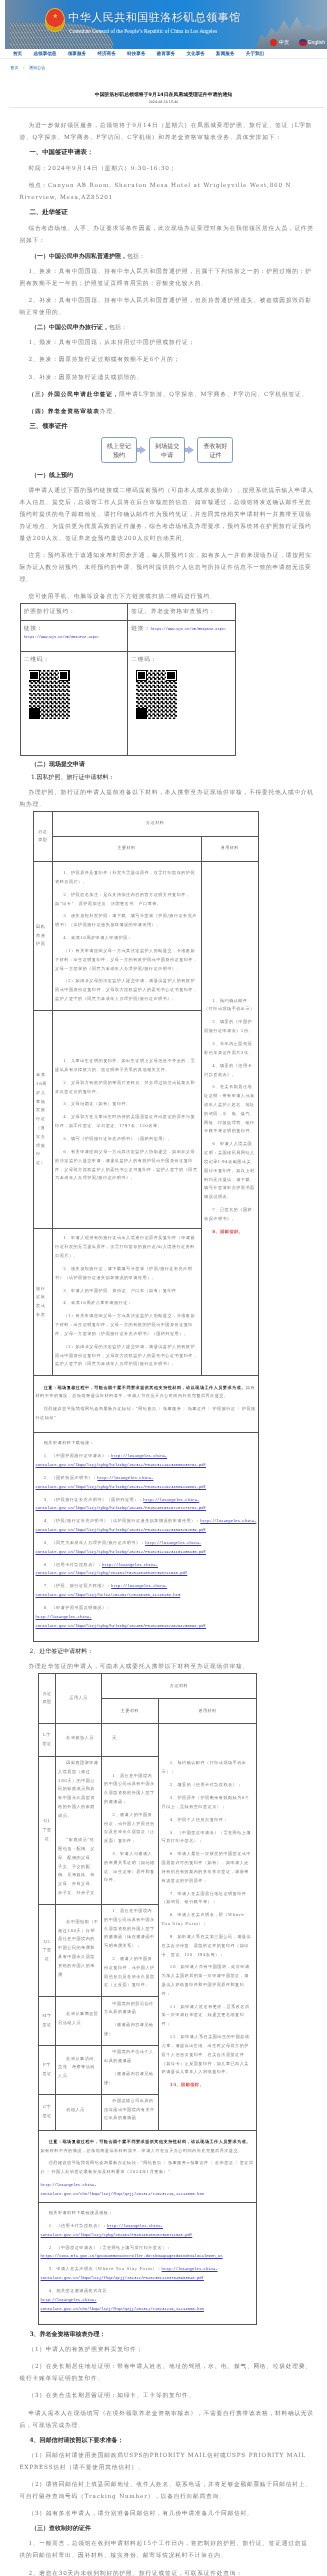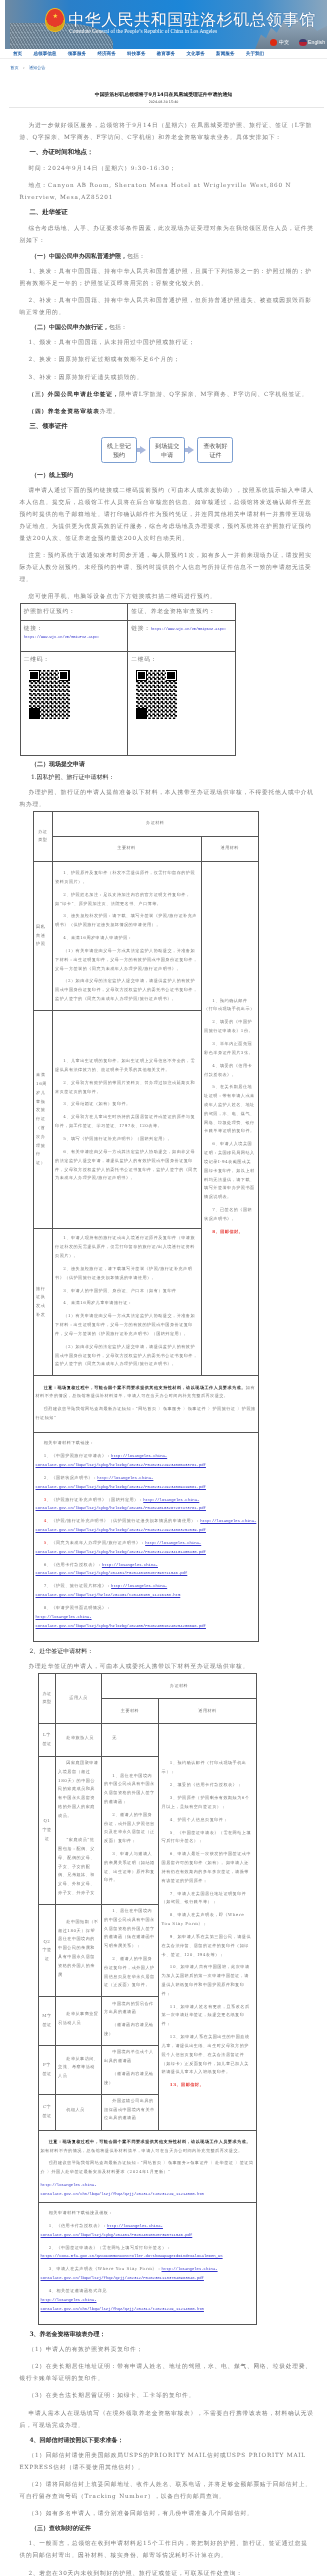--- a/index.html
+++ b/index.html
@@ -3,21 +3,21 @@
 <meta charset="utf-8">
 <style>
 *{box-sizing:border-box;margin:0;padding:0;}
 body{width:327px;background:#fff;font-family:"DejaVu Serif",serif;color:#666;font-size:5.7px;}
 a{color:#3333cc;text-decoration:underline;}
 .header{position:relative;width:322px;height:49px;margin-left:5.2px;background:linear-gradient(90deg,#6d8aa4 0%,#2a7fc9 20%,#1c86d8 55%,#3f8dcc 78%,#8aa6be 100%);overflow:hidden;}
 .header .stadium{position:absolute;left:5.2px;bottom:0;width:103px;height:26px;background:repeating-linear-gradient(60deg,#9aa7b0 0 1px,#6d7a84 1px 2.6px);opacity:.8;border-top-right-radius:52px 20.6px;}
 .header .city{position:absolute;right:0;bottom:0;width:72px;height:36px;background:linear-gradient(180deg,#9db3c8,#6b7e8f);clip-path:polygon(0 100%,8% 60%,15% 70%,22% 40%,30% 55%,40% 20%,48% 45%,58% 10%,66% 40%,76% 30%,86% 50%,100% 35%,100% 100%);}
 .emblem{position:absolute;left:40px;top:8.2px;width:19.6px;height:24px;border-radius:50% 50% 45% 45%;background:radial-gradient(circle at 50% 40%,#e63a2a 0 55%,#d4a21a 56% 100%);border:1px solid #e9b825;}
 .emblem:after{content:"★";position:absolute;left:6.2px;top:3.1px;color:#ffd83b;font-size:6.2px;}
-.title-cn{position:absolute;left:63px;top:10.3px;color:#fff;font-size:16px;font-family:"DejaVu Serif",serif;letter-spacing:0.5px;text-shadow:0 0 1px #1a4a80;}
+.title-cn{position:absolute;left:63px;top:10.3px;color:#fff;font-size:11px;font-family:"DejaVu Serif",serif;letter-spacing:0.5px;text-shadow:0 0 1px #1a4a80;}
 .title-en{position:absolute;left:64px;top:28px;color:#fff;font-size:5.4px;font-family:"Liberation Serif",serif;}
 .lang{position:absolute;bottom:3.1px;color:#fff;font-size:5.2px;font-family:"Liberation Sans",sans-serif;display:flex;align-items:center;gap:1.5px;}
 .lang .flag{width:7.2px;height:7.2px;border-radius:50%;display:inline-block;}
 .nav{display:flex;padding-left:13px;height:10.3px;align-items:center;border-bottom:0.5px solid #eee;}
 .nav a{color:#1f5fa8;text-decoration:none;font-size:4.6px;font-family:"DejaVu Sans",sans-serif;margin-right:11.3px;font-weight:bold;}
 .breadcrumb{padding:6.2px 0 0 10.3px;font-size:4.1px;font-family:"DejaVu Sans",sans-serif;color:#1f5fa8;}
 .breadcrumb a{color:#1f5fa8;text-decoration:none;}
 .art-title{text-align:center;margin-top:20.6px;font-size:4.9px;font-weight:bold;color:#222;font-family:"DejaVu Sans",sans-serif;}
 .art-date{text-align:center;margin-top:3.1px;font-size:3.3px;color:#444;font-family:"DejaVu Sans",sans-serif;}
 .divider{margin:3.1px 0 0 9.3px;width:315px;height:1px;background:#e6e6e6;}
@@ -93,21 +93,21 @@
   <span style="margin:0 3.1px;color:#777;">›</span>
   <a>通知公告</a>
 </div>
 
 <div class="art-title">中国驻洛杉矶总领馆将于9月14日在凤凰城受理证件申请的通知</div>
 <div class="art-date">2024-08-30 15:40</div>
 <div class="divider"></div>
 
 <div class="content">
   <p class="p" style="margin-top:7.2px;">为进一步做好领区服务，总领馆将于9月14日（星期六）在凤凰城受理护照、旅行证、签证（L字旅游、Q字探亲、M字商务、F字访问、C字机组）和养老金资格审核表业务。具体安排如下：</p>
-  <div class="h1">一、办证时间和地点：</div>
+  <div class="h1">一、中国签证申请表：</div>
   <p class="p">时间：2024年9月14日（星期六）9:30-16:30；</p>
   <p class="p">地点：Canyon AB Room, Sheraton Mesa Hotel at Wrigleyville West,860 N Riverview, Mesa,AZ85201</p>
   <div class="h1">二、赴华签证</div>
   <p class="p">综合考虑场地、人手、办证要求等条件因素，此次现场办证受理对象为在我馆领区居住人员，证件类别如下：</p>
   <div class="h2"><span>（一）中国公民申办因私普通护照，</span><span class="n">包括：</span></div>
   <p class="p">1、换发：具有中国国籍、持有中华人民共和国普通护照，且属于下列情形之一的：护照过期的；护照有效期不足一年的；护照签证页即将用完的；容貌变化较大的。</p>
   <p class="p">2、补发：具有中国国籍、持有中华人民共和国普通护照，但所持普通护照遗失、被盗或因损毁而影响正常使用的。</p>
   <div class="h2"><span>（二）中国公民申办旅行证，</span><span class="n">包括：</span></div>
   <p class="p">1、颁发：具有中国国籍，从未持用过中国护照或旅行证；</p>
   <p class="p">2、换发：因原持旅行证过期或有效期不足6个月的；</p>

